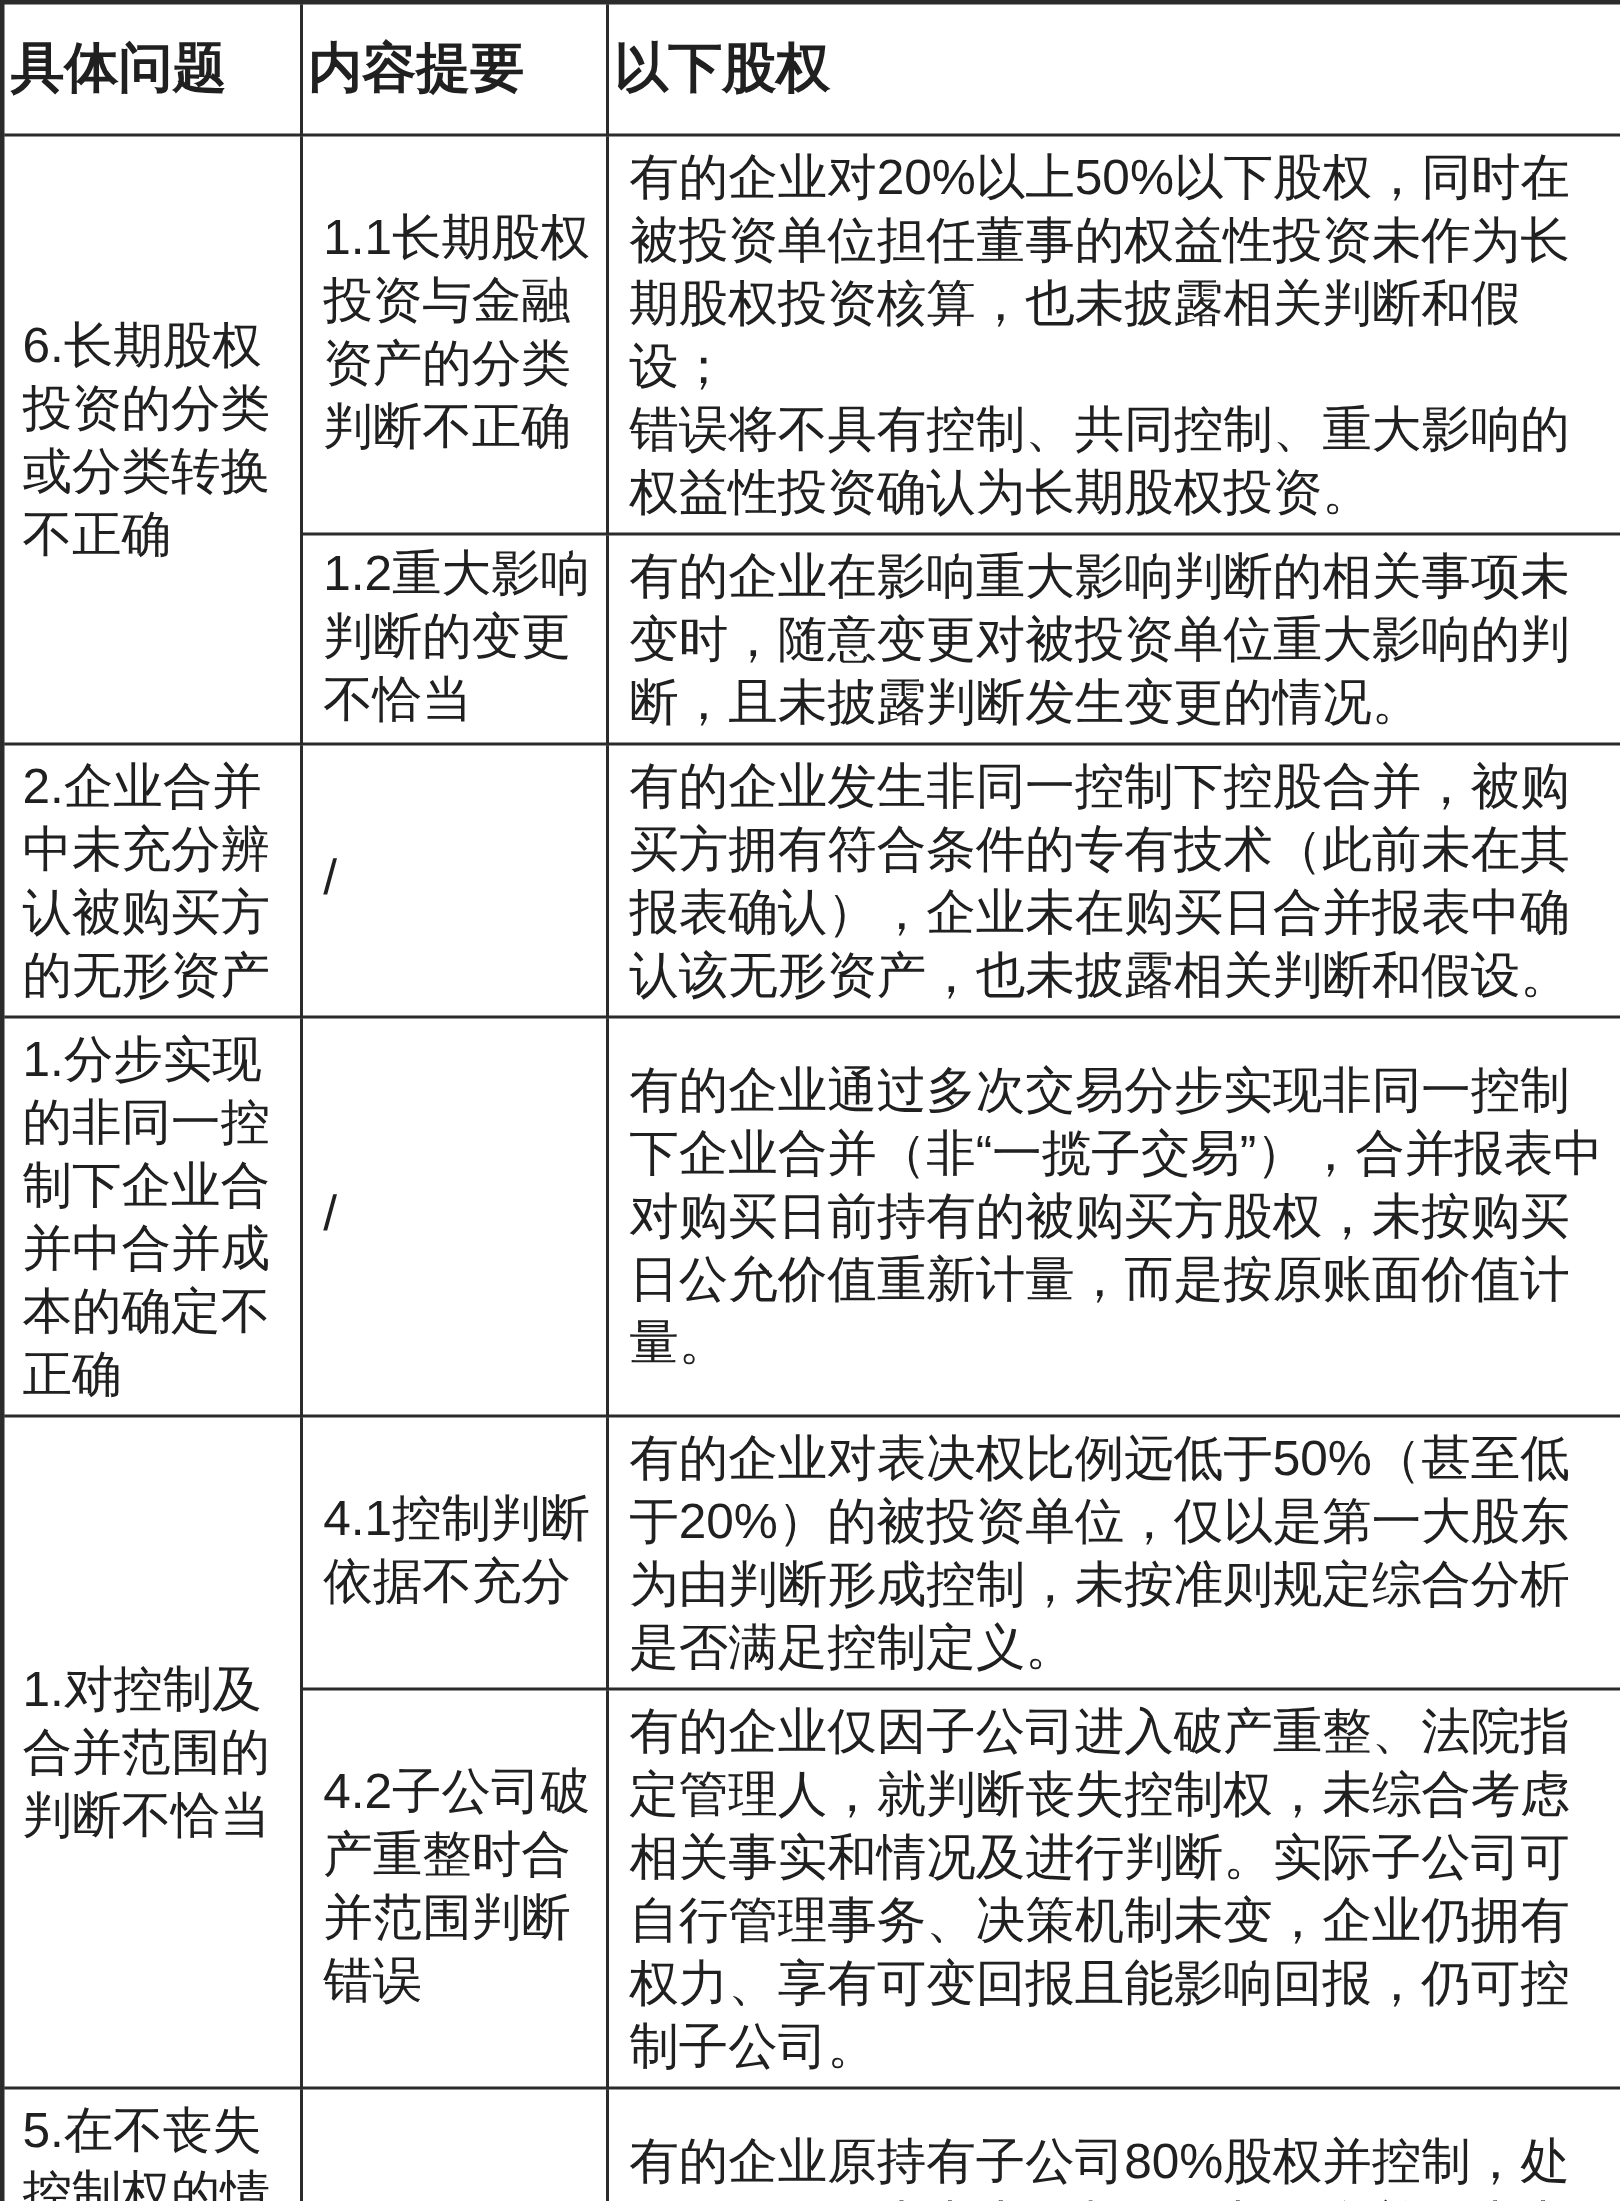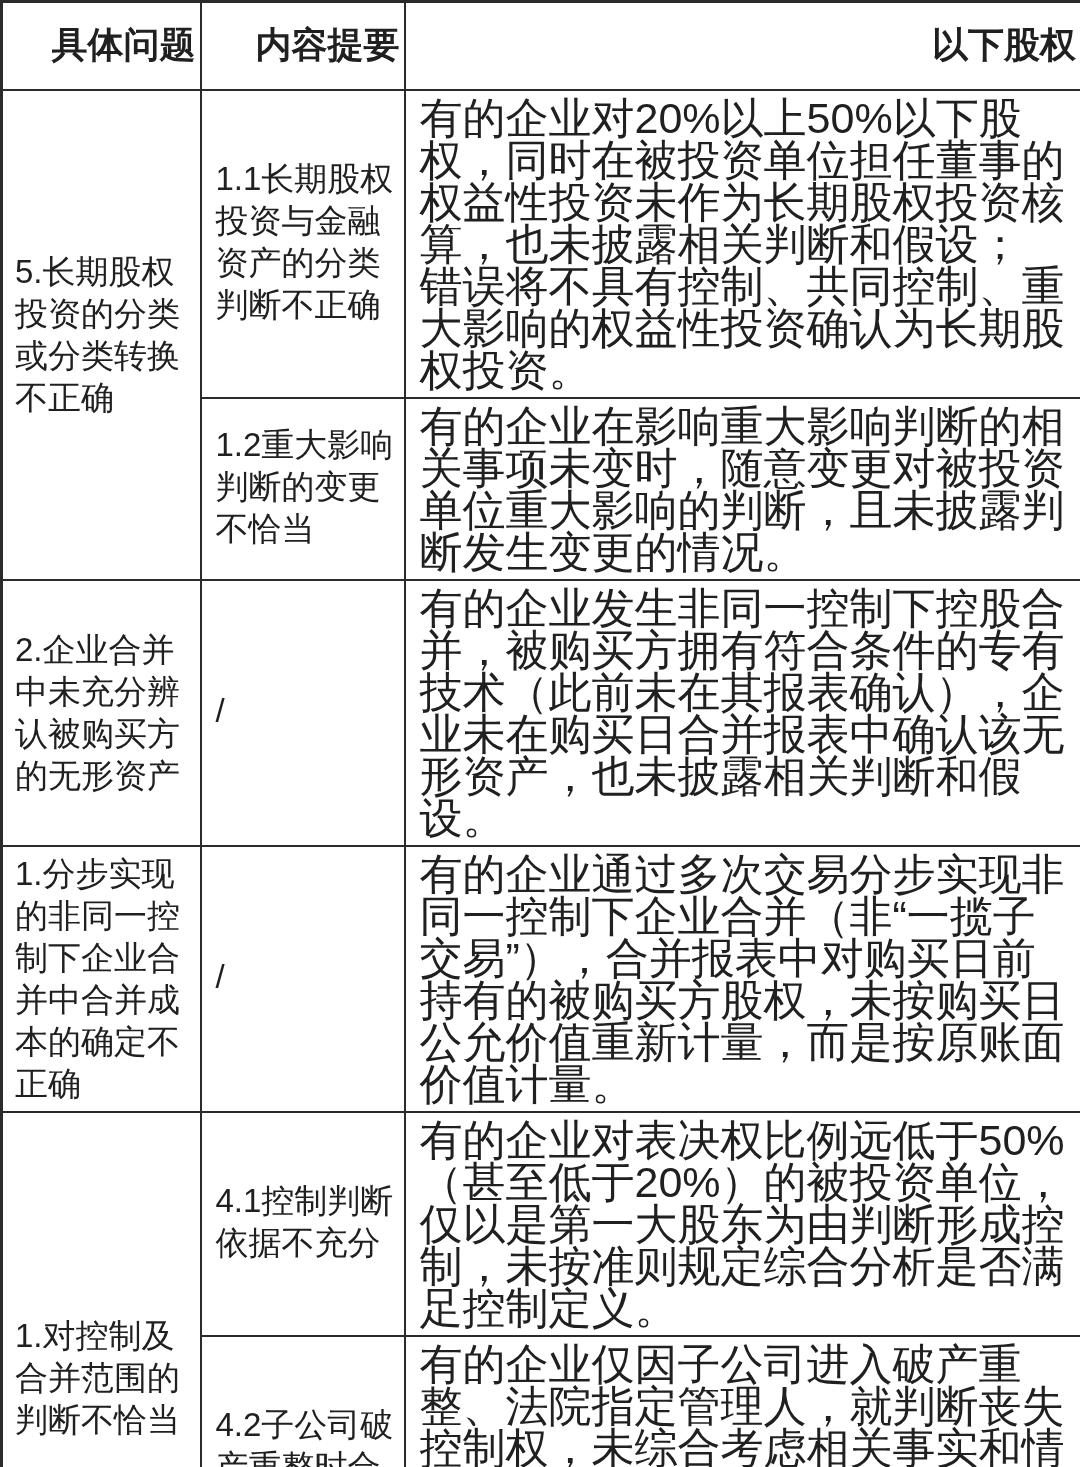--- a/index.html
+++ b/index.html
@@ -19,39 +19,39 @@
   }
   .issues th, .issues td {
     border: 2px solid #2b2b2b;
     vertical-align: middle;
     overflow: hidden;
     box-sizing: border-box;
   }
   .issues th {
     font-size: 36px;
     font-weight: bold;
-    text-align: right;
+    text-align: left;
     padding: 0 4px;
   }
   td.problem {
     font-size: 33px;
     line-height: 42px;
     padding: 6px 6px 6px 12px;
     text-align: left;
     font-weight: 400;
   }
   td.type {
     font-size: 33px;
     line-height: 42px;
     padding: 2px 6px 6px 14px;
     text-align: left;
     font-weight: 400;
   }
   td.summary {
-    font-size: 43px;
+    font-size: 33px;
     line-height: 42px;
     padding: 6px 8px 6px 14px;
     text-align: left;
     font-weight: 400;
     white-space: pre-line;
   }
 </style>
 </head>
 <body>
 
@@ -63,21 +63,21 @@
   </colgroup>
   <thead>
     <tr style="height:88px">
       <th>具体问题</th>
       <th>内容提要</th>
       <th>以下股权</th>
     </tr>
   </thead>
   <tbody>
     <tr style="height:208px">
-      <td class="problem" rowspan="2">5.长期股权投资的分类或分类转换不正确</td>
+      <td class="problem" rowspan="2">6.长期股权投资的分类或分类转换不正确</td>
       <td class="type">1.1长期股权投资与金融资产的分类判断不正确</td>
       <td class="summary">有的企业对20%以上50%以下股权，同时在被投资单位担任董事的权益性投资未作为长期股权投资核算，也未披露相关判断和假设；
 错误将不具有控制、共同控制、重大影响的权益性投资确认为长期股权投资。</td>
     </tr>
     <tr style="height:129px">
       <td class="type">1.2重大影响判断的变更不恰当</td>
       <td class="summary">有的企业在影响重大影响判断的相关事项未变时，随意变更对被投资单位重大影响的判断，且未披露判断发生变更的情况。</td>
     </tr>
     <tr style="height:173px">
       <td class="problem">2.企业合并中未充分辨认被购买方的无形资产</td>

